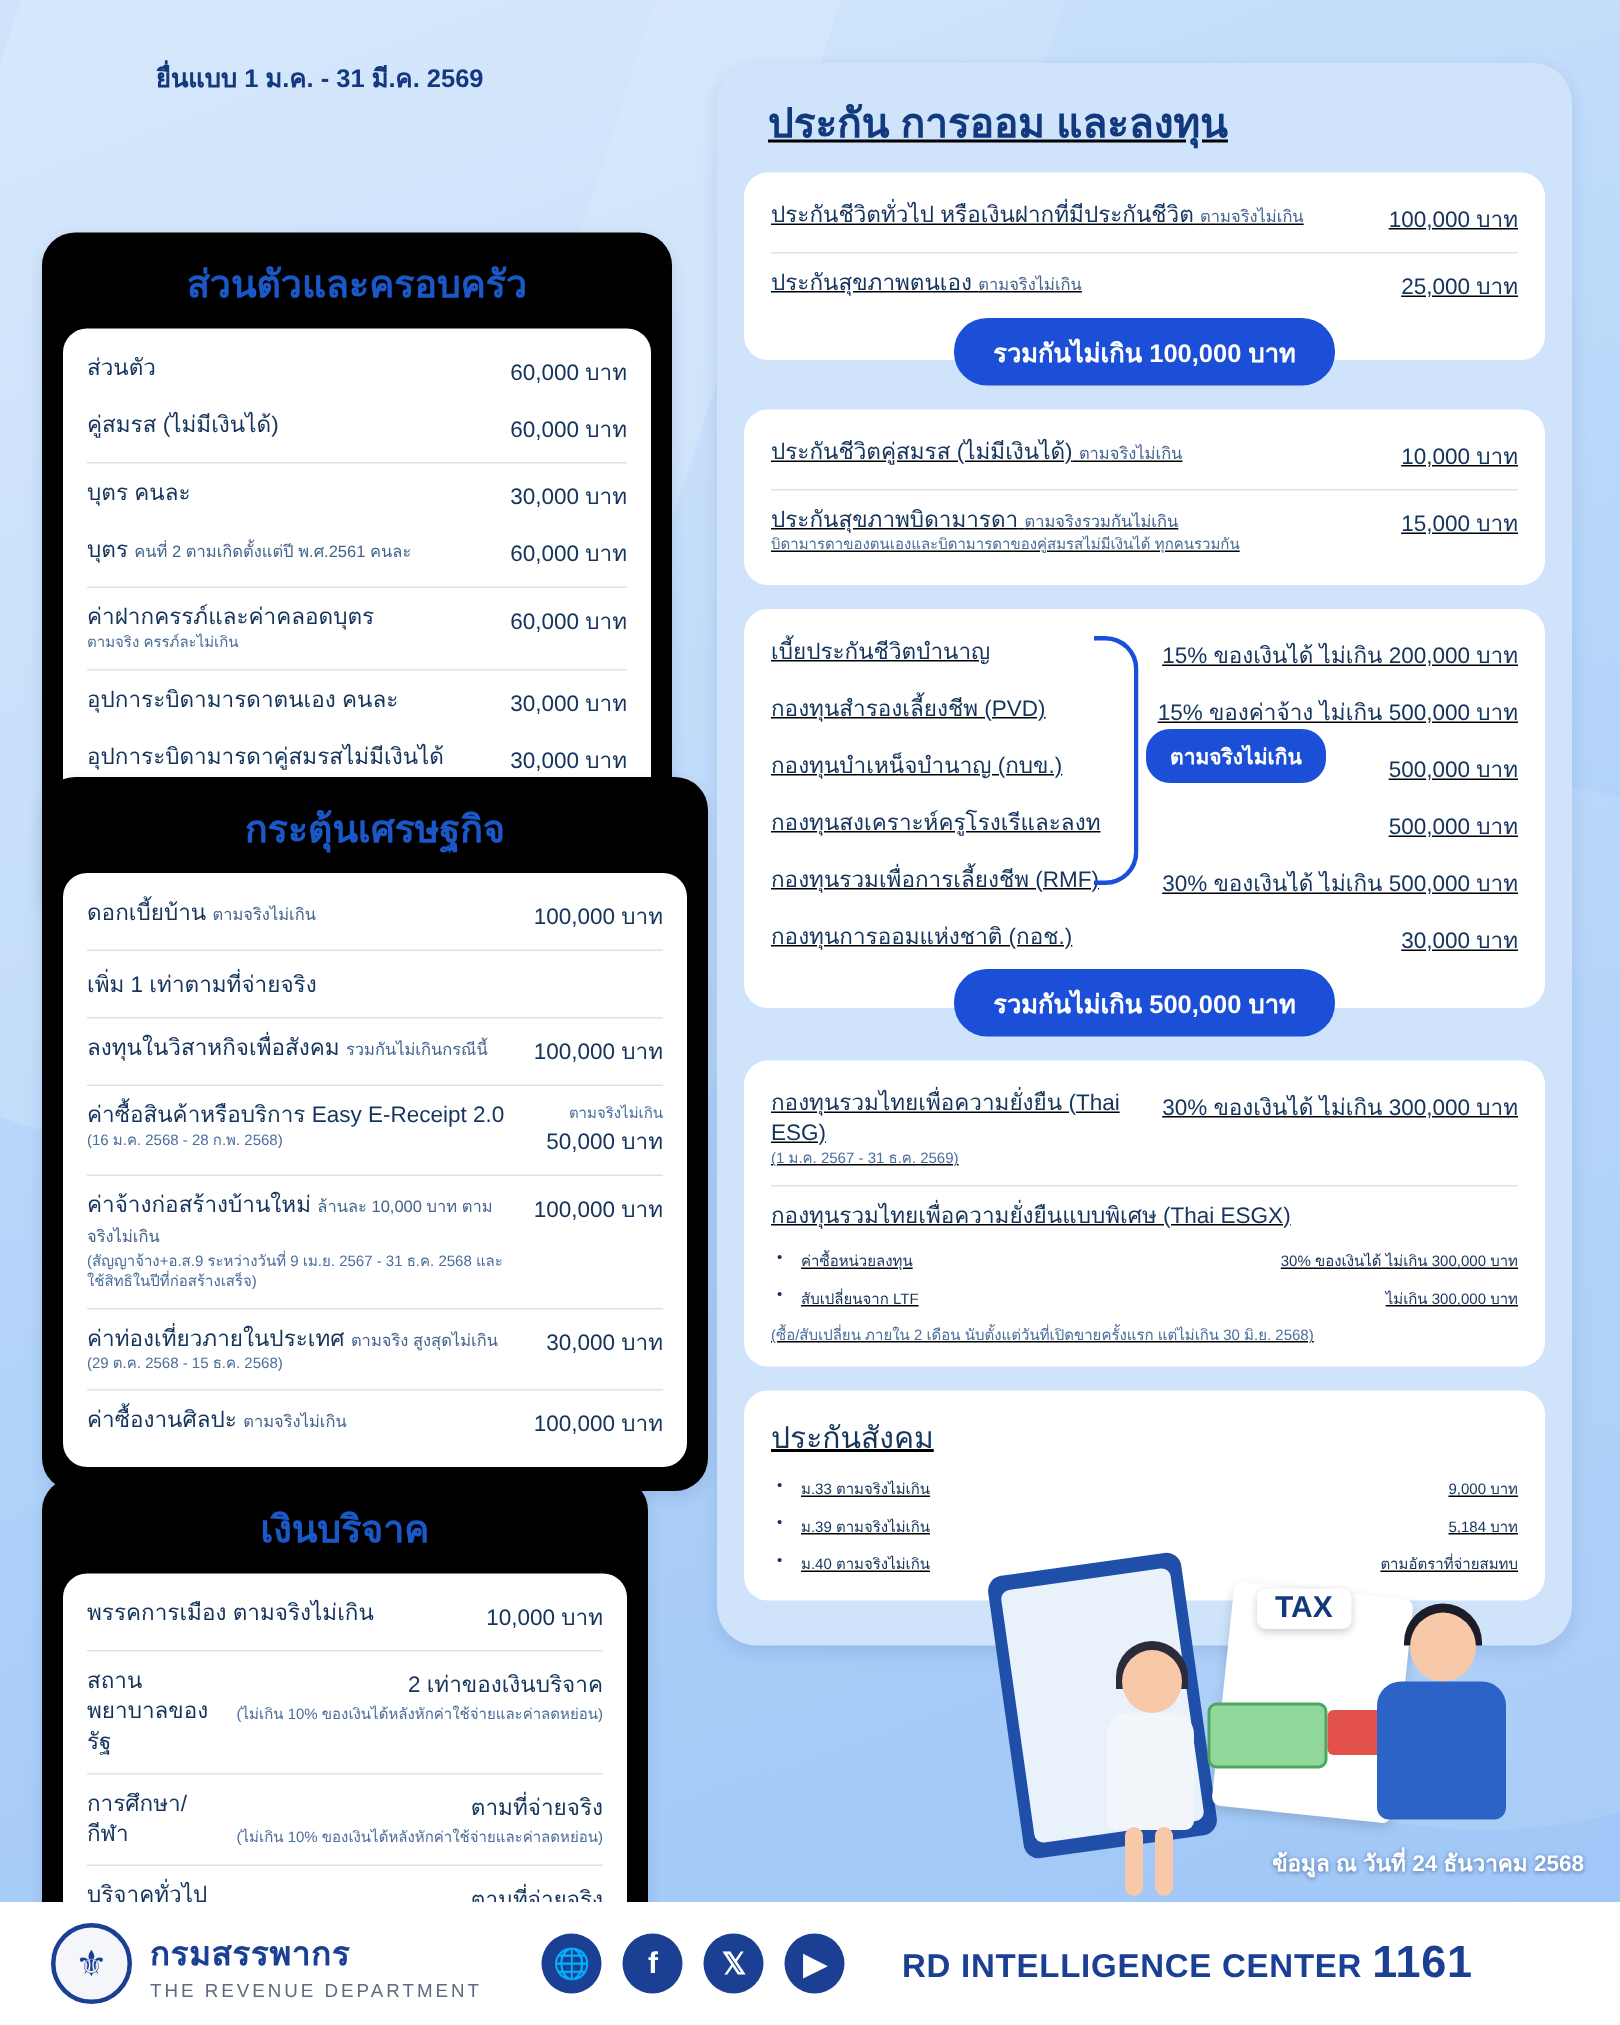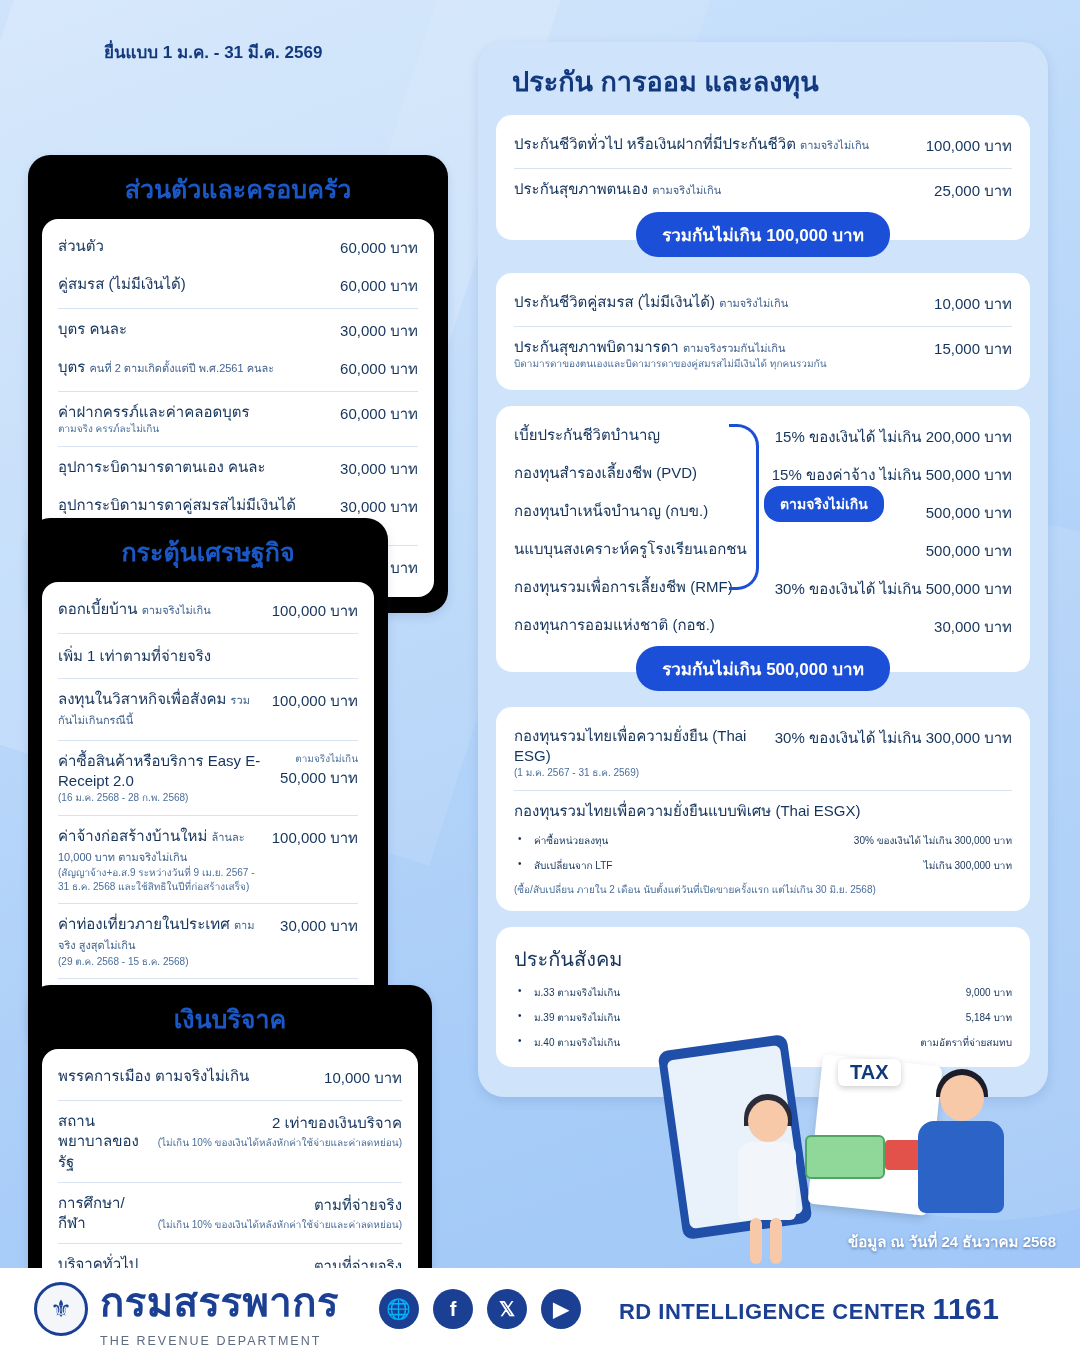--- a/index.html
+++ b/index.html
@@ -33,39 +33,39 @@
   .row { display:flex; justify-content:space-between; align-items:flex-start; padding:7px 0; gap:10px; }
   .row .lbl { color:#15345c; font-size:15px; line-height:1.35; }
   .row .val { color:#15345c; font-size:15px; white-space:nowrap; text-align:right; }
   .sub { font-size:10px; color:#4a6e9c; display:block; }
   .sub-inline { font-size:11px; color:#44648f; }
   .sep { height:1px; background:#d7e3f0; margin:3px 0; }
 
   
   .right { position:absolute; left:478px; top:42px; width:570px;
            background:#cfe3fb; border-radius:26px; padding-bottom:14px;
-           box-shadow:0 4px 12px rgba(20,60,120,0.12); }
+           box-shadow:0 4px 12px rgba(20,60,120,0.12);text-decoration:underline; }
   .right-title { color:#12387e; font-size:27px; font-weight:bold; padding:18px 0 12px 34px; }
   .wbox { background:#ffffff; border-radius:16px; margin:0 18px 16px; padding:12px 18px; }
   .pill { background:#1b4fd8; color:#fff; font-weight:bold; font-size:17px;
           border-radius:22px; padding:9px 26px; display:inline-block; }
   .pill-wrap { text-align:center; margin:-4px 0 16px; }
 
   .bullet { display:flex; justify-content:space-between; font-size:10px; color:#15345c; padding:5px 0 5px 20px; position:relative; }
   .bullet:before { content:"•"; position:absolute; left:4px; color:#15345c; }
 
   .brace-area { position:relative; }
   .brace-pill { position:absolute; left:250px; top:68px; background:#1b4fd8; color:#fff;
                 font-size:14px; font-weight:bold; border-radius:16px; padding:7px 16px; }
   .brace { position:absolute; left:215px; top:6px; width:30px; height:166px;
            border:3px solid #1b4fd8; border-left:none; border-radius:0 22px 22px 0; }
 
   
   .footer { position:absolute; left:0; bottom:0; width:1080px; height:82px; background:#ffffff; display:flex; align-items:center; }
-  .rd-name { font-size:40px; font-weight:bold; color:#1a3f93; letter-spacing:0.5px; }
+  .rd-name { font-size:22px; font-weight:bold; color:#1a3f93; letter-spacing:0.5px; }
   .rd-sub { font-size:12.5px; color:#5d6b80; letter-spacing:2px; }
   .soc { width:40px; height:40px; border-radius:50%; background:#1a3f93; color:#fff;
          display:flex; align-items:center; justify-content:center; font-size:20px; font-weight:bold; margin-right:14px; }
   .rdic { font-size:22px; font-weight:bold; color:#1a3f93; letter-spacing:0.5px; }
   .rdic b { font-size:30px; }
 
   .emblem { width:54px; height:54px; border-radius:50%; background:#f4f6fa; border:3px solid #1a3f93;
             display:flex; align-items:center; justify-content:center; color:#1a3f93; font-size:24px; margin:0 12px 0 34px; }
 
   .datestamp { position:absolute; right:24px; bottom:96px; color:#ffffff; font-size:15px; font-weight:bold;
@@ -141,21 +141,21 @@
         <div class="val">30,000 บาท</div>
       </div>
       <div class="sep"></div>
       <div class="row">
         <div class="lbl">อุปการะผู้พิการ/ทุพพลภาพ คนละ</div>
         <div class="val">60,000 บาท</div>
       </div>
     </div>
   </div>
 
-  <div class="card" style="position:absolute;left:28px;top:518px;width:360px;">
+  <div class="card" style="position:absolute;left:28px;top:518px;width:444px;">
     <div class="card-title">กระตุ้นเศรษฐกิจ</div>
     <div class="inner">
       <div class="row">
         <div class="lbl"><span>ดอกเบี้ยบ้าน</span>
           <span class="sub-inline">ตามจริงไม่เกิน</span></div>
         <div class="val">100,000 บาท</div>
       </div>
       <div class="sep"></div>
       <div class="row">
         <div class="val">เพิ่ม 1 เท่าตามที่จ่ายจริง</div>
@@ -270,21 +270,21 @@
         </div>
         <div class="row">
           <div class="lbl">กองทุนสำรองเลี้ยงชีพ (PVD)</div>
           <div class="val">15% ของค่าจ้าง ไม่เกิน 500,000 บาท</div>
         </div>
         <div class="row">
           <div class="lbl">กองทุนบำเหน็จบำนาญ (กบข.)</div>
           <div class="val">500,000 บาท</div>
         </div>
         <div class="row">
-          <div class="lbl">นแบบุนสงเคราะห์ครูโรงเรียนเอกชน</div>
+          <div class="lbl">กองทุนสงเคราะห์ครูโรงเรีและลงท</div>
           <div class="val">500,000 บาท</div>
         </div>
         <div class="row">
           <div class="lbl">กองทุนรวมเพื่อการเลี้ยงชีพ (RMF)</div>
           <div class="val">30% ของเงินได้ ไม่เกิน 500,000 บาท</div>
         </div>
         <div class="row">
           <div class="lbl">กองทุนการออมแห่งชาติ (กอช.)</div>
           <div class="val">30,000 บาท</div>
         </div>

